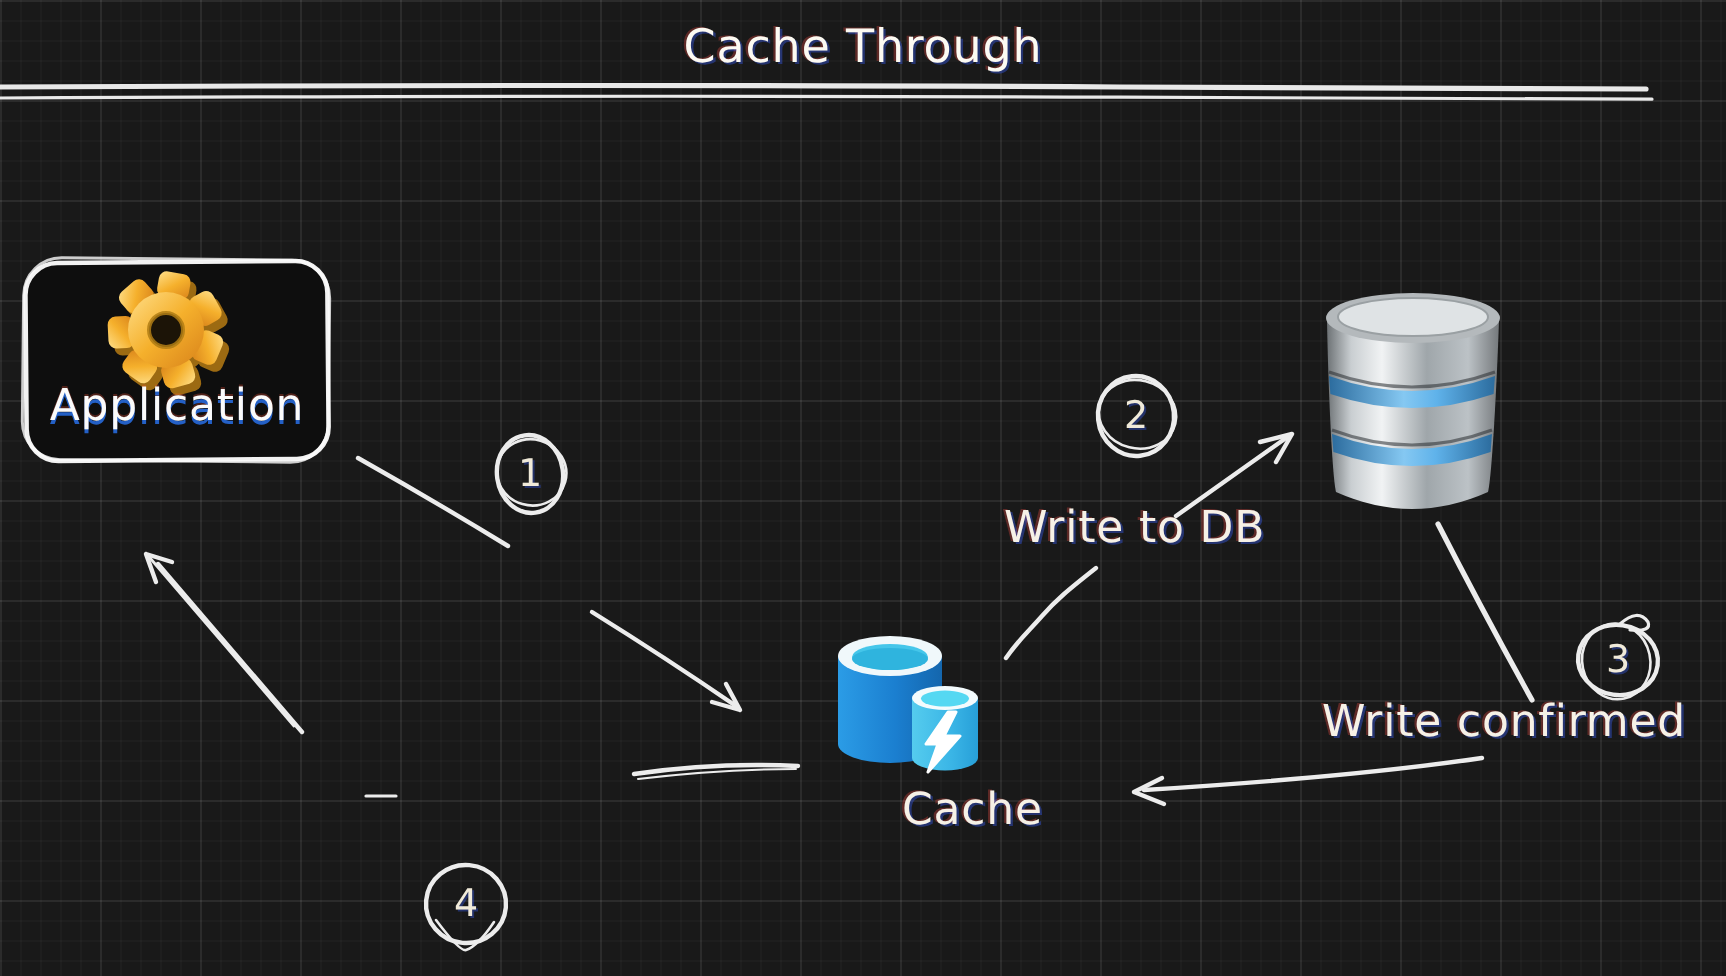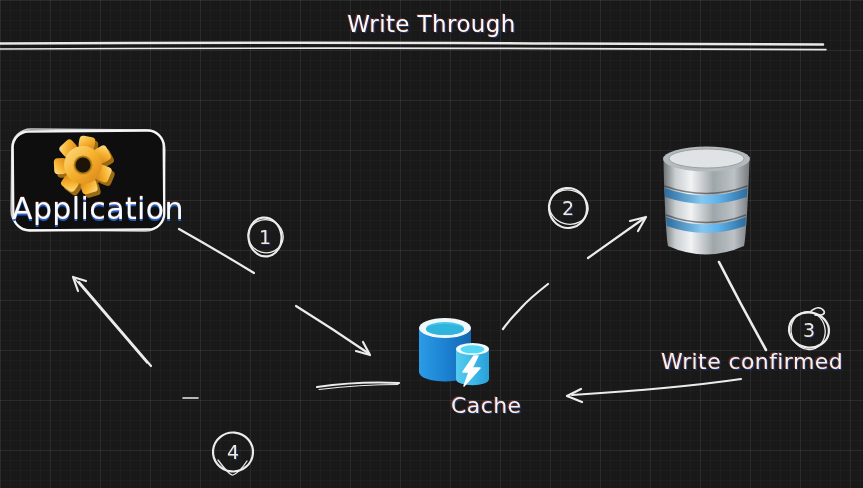--- a/index.html
+++ b/index.html
@@ -25,21 +25,21 @@
     white-space:nowrap;
     text-shadow:1.2px 1px 0 rgba(55,95,255,0.38), -1.2px -0.6px 0 rgba(255,80,70,0.30);
     line-height:1.1;
   }
   #title{
     left:0;top:12px;width:863px;text-align:center;
     font-size:23px;color:#fcfaf2;
   }
   #app-label{
     left:12px;top:192px;width:153px;text-align:center;
-    font-size:30px;color:#fbfbfb;
+    font-size:22px;color:#fbfbfb;
     text-shadow:0 2px 0 rgba(40,110,230,0.85), 0 -1px 0 rgba(255,90,60,0.28);
   }
   #write-data{left:216px;top:278px;}
   #write-to-db{left:502px;top:253px;}
   #write-confirmed{left:661px;top:350px;}
   #write-complete{left:132px;top:370px;}
   #cache-label{left:451px;top:394px;}
   .stepnum{
     position:absolute;
     font-size:19px;
@@ -177,24 +177,25 @@
         <ellipse cx="808" cy="330.5" rx="17" ry="19" transform="rotate(-12 809 330)" stroke-width="1.3"></ellipse>
         <path d="M810,312 q9,-8 14,-1 q2,5 -9,4" stroke-width="1.6"></path>
       </g>
       <g>
         <ellipse cx="233" cy="452" rx="20" ry="19.5" transform="rotate(5 233 452)"></ellipse>
         <path d="M218,460 q12,16 15,15 q6,-2 14,-14" stroke-width="1.3"></path>
       </g>
     </g>
   </svg>
 
-  <div id="title" class="lbl">Write Through</div>
+  <div id="title" class="lbl">Cache Through</div>
 
   <div id="app-label" class="lbl">Application</div>
   <div id="cache-label" class="lbl">Cache</div>
 
+  <div id="write-to-db" class="lbl">Write to DB</div>
   <div id="write-confirmed" class="lbl">Write confirmed</div>
 
   <div id="num1" class="stepnum">1</div>
   <div id="num2" class="stepnum">2</div>
   <div id="num3" class="stepnum">3</div>
   <div id="num4" class="stepnum">4</div>
 </div>
 
 </body></html>

